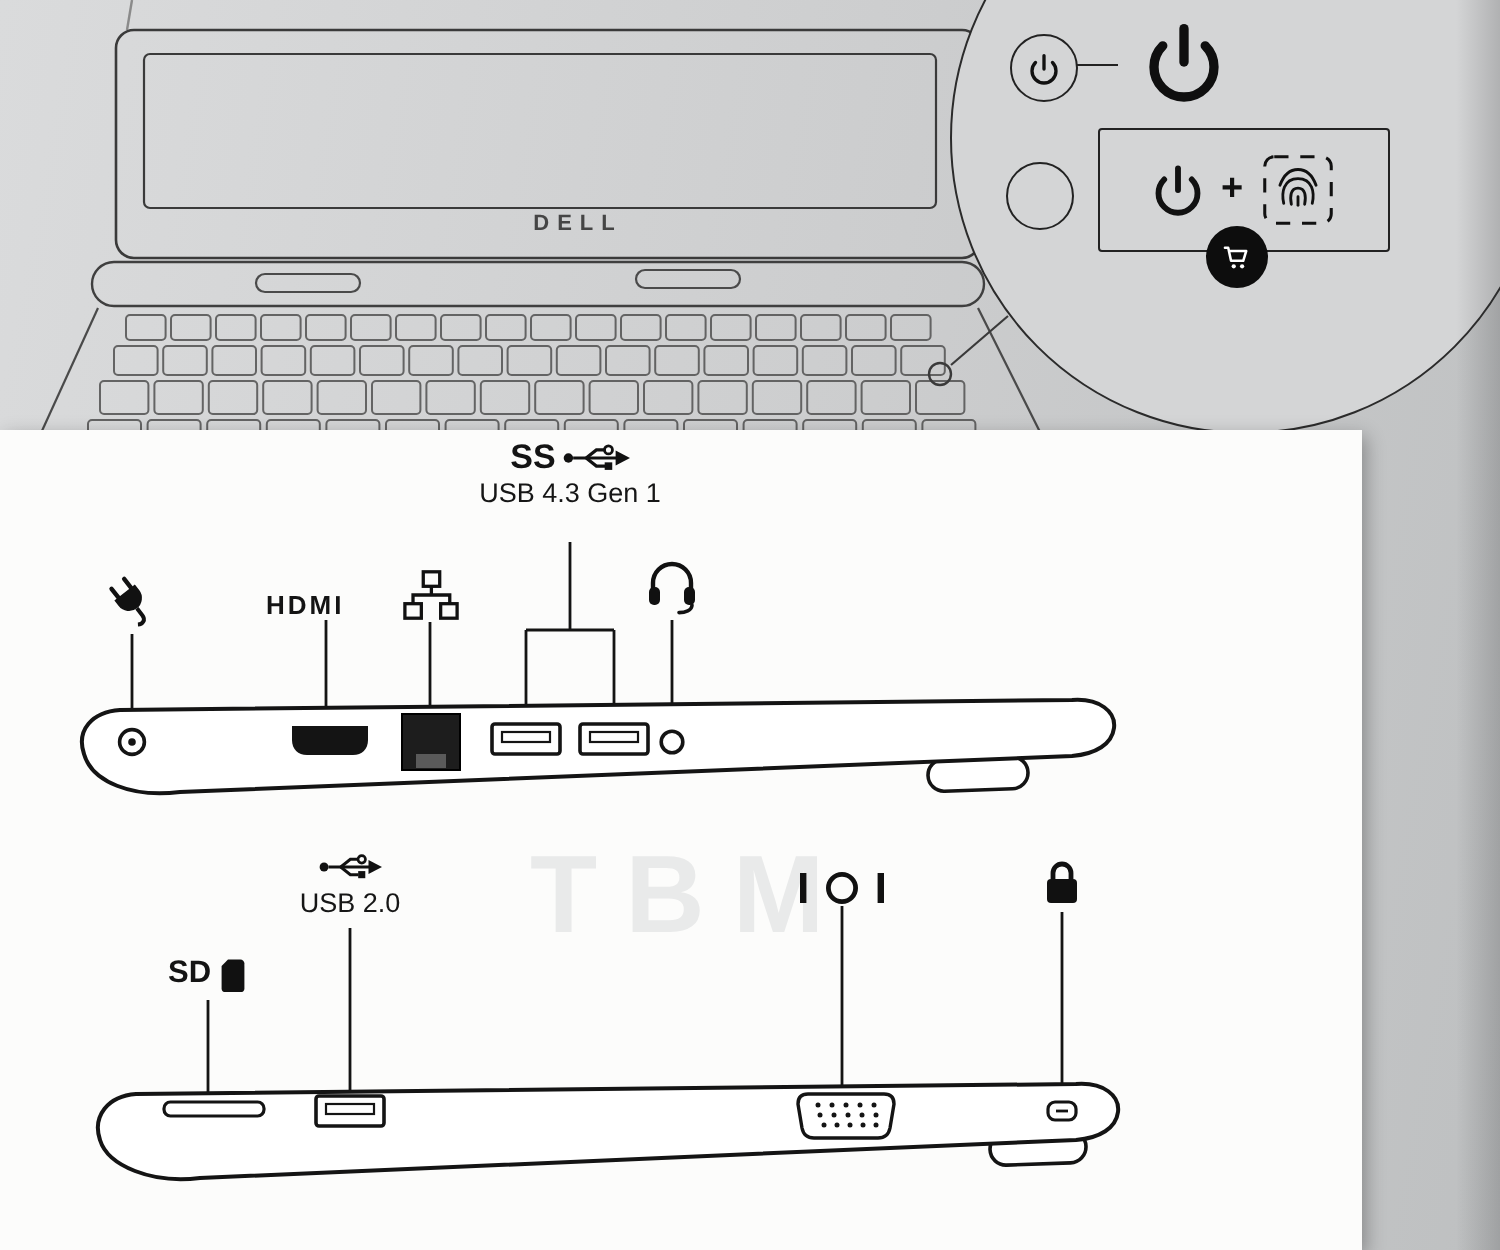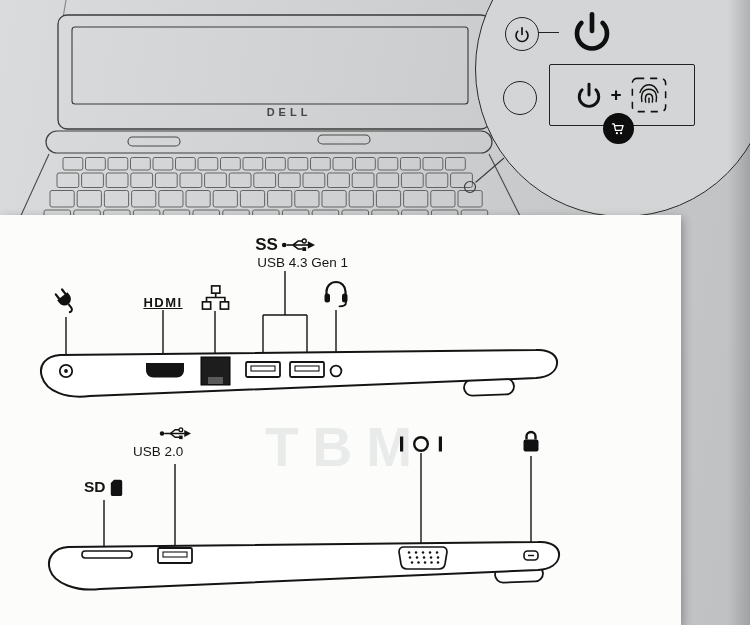--- a/index.html
+++ b/index.html
@@ -24,26 +24,26 @@
     display:flex;align-items:center;justify-content:center;}
   
   #page-edge{right:0;top:0;bottom:0;width:22px;
     background:linear-gradient(to right,rgba(0,0,0,0),rgba(50,50,52,0.22));}
   
   #panel{left:0;top:215px;width:681px;height:410px;background:#fcfcfb;
     box-shadow:2px 3px 9px rgba(0,0,0,0.3);}
   #bleed{left:265px;top:200px;font-size:55px;font-weight:700;letter-spacing:14px;
     color:rgba(128,133,140,0.15);}
   .port-label{font-size:13.5px;color:#161616;}
-  #ss-label{left:222px;top:20px;width:126px;text-align:right;}
+  #ss-label{left:222px;top:4px;width:126px;text-align:center;}
   #ss-label .ss-row{display:flex;align-items:center;justify-content:center;gap:3px;}
   #ss-label .ss-row span{font-size:17px;font-weight:700;}
-  #hdmi-label{left:133px;top:80px;width:60px;text-align:center;font-size:13px;
-    font-weight:700;letter-spacing:1.5px;text-decoration:underline;}
-  #usb2-label{left:133px;top:210px;width:84px;text-align:left;}
+  #hdmi-label{left:133px;top:80px;width:60px;text-align:left;font-size:13px;
+    font-weight:700;letter-spacing:1.5px;}
+  #usb2-label{left:133px;top:210px;width:84px;text-align:center;}
   #usb2-label .port-label{margin-top:2px;}
   #sd-label{left:84px;top:263px;display:flex;align-items:center;gap:4px;}
   #sd-label span{font-size:15.5px;font-weight:700;}
   svg{display:block;}
 </style>
 </head>
 <body>
 
 <div id="stage">
 

